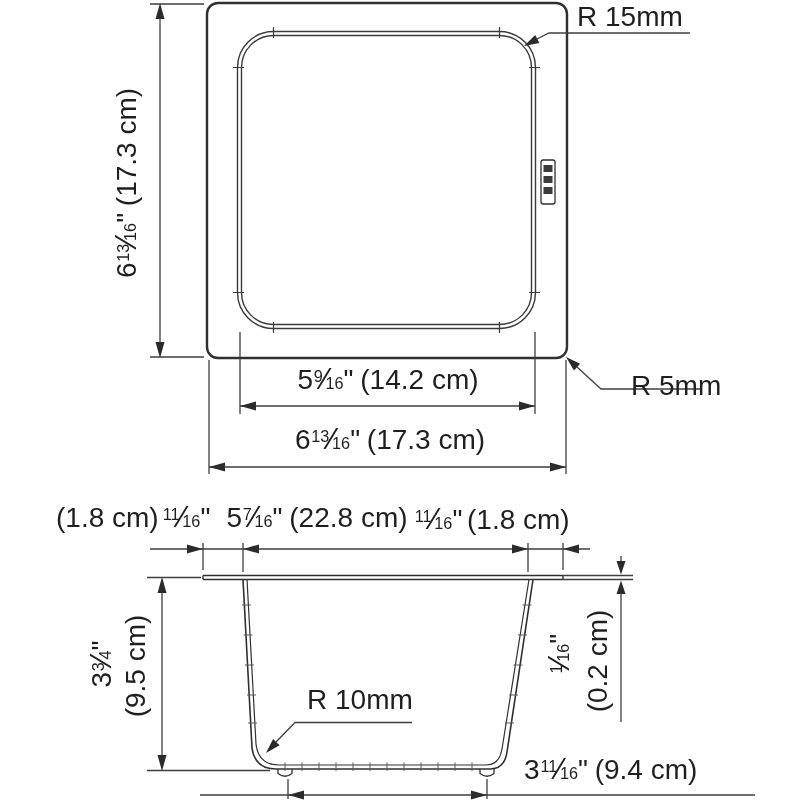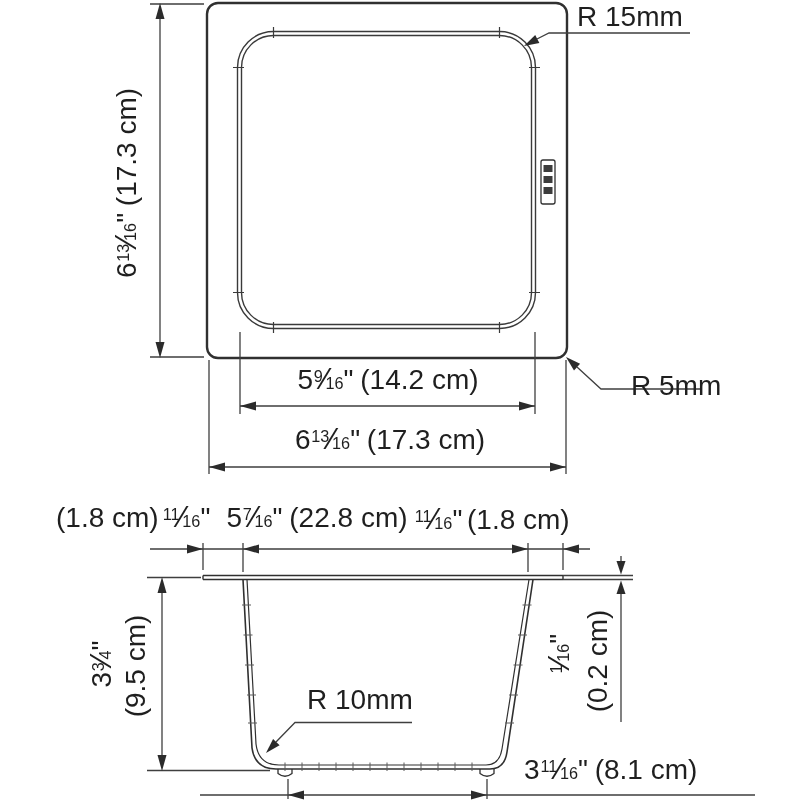--- a/index.html
+++ b/index.html
@@ -143,16 +143,16 @@
   <div class="lbl rot" style="left:136px;top:666px;">(9.5 cm)</div>
 
   <div class="lbl" style="left:289px;top:686px;margin-left:18px;">R 10mm</div>
 
   <div class="lbl rot" style="left:560px;top:654px;">
     <span class="fn">1</span><span class="fs">⁄</span><span class="fd">16</span><span>"</span>
   </div>
   <div class="lbl rot" style="left:598px;top:661px;">(0.2 cm)</div>
 
   <div class="lbl" style="left:524px;top:756px;">
-    <span>3</span><span class="fn">11</span><span class="fs">⁄</span><span class="fd">16</span><span>"</span><span class="mx">(8.1 cm)</span>
+    <span>3</span><span class="fn">11</span><span class="fs">⁄</span><span class="fd">16</span><span>"</span><span class="mx">(9.4 cm)</span>
   </div>
 
 </div>
 
 </body></html>

